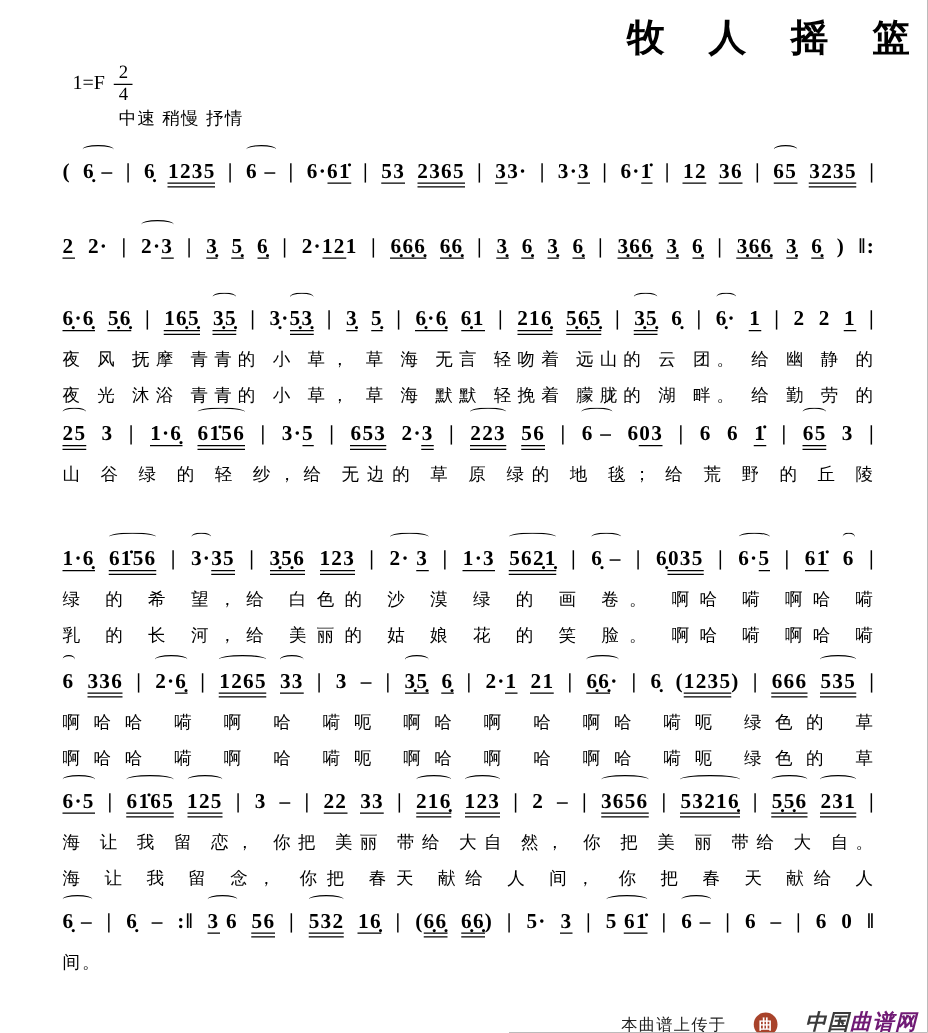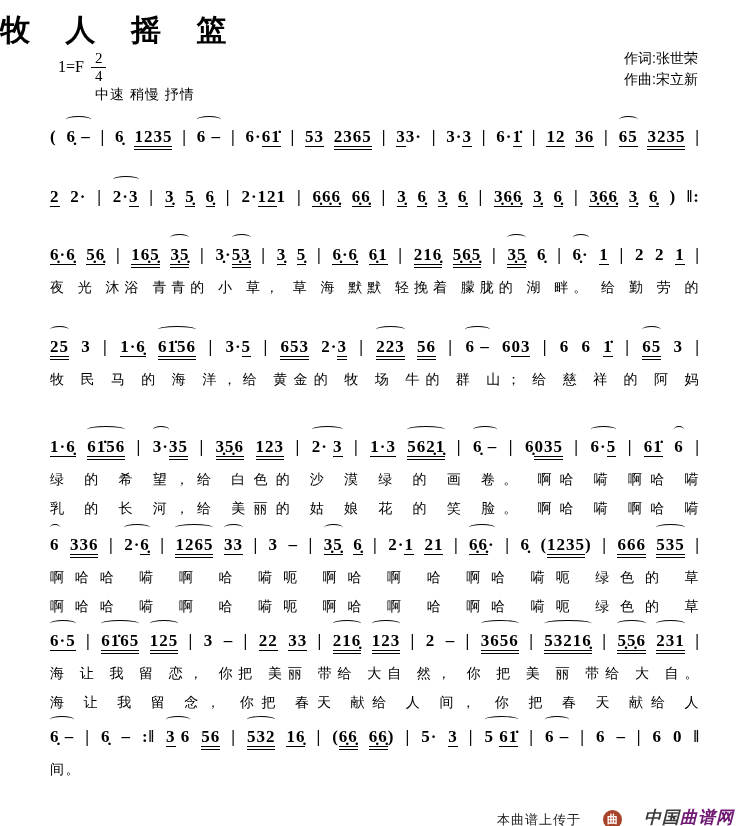--- a/index.html
+++ b/index.html
@@ -1,18 +1,18 @@
 <!DOCTYPE html>
 <html><head>
 <meta charset="utf-8">
 <style>
   html,body{margin:0;padding:0;background:#888;}
   #page{position:relative;width:742px;height:826px;background:#ffffff;color:#000;overflow:hidden;
         font-family:"Liberation Sans","DejaVu Sans",sans-serif;}
-  .title{position:absolute;top:10px;left:0;width:100%;text-align:left;
+  .title{position:absolute;top:10px;left:0;width:100%;text-align:right;
          font-family:"Liberation Serif","DejaVu Serif",serif;font-weight:bold;
          font-size:30px;letter-spacing:14px;}
   .keysig{position:absolute;top:50px;left:58px;font-family:"Liberation Serif","DejaVu Serif",serif;
           font-size:16px;display:flex;align-items:center;}
   .frac{display:inline-flex;flex-direction:column;text-align:center;font-size:15px;
         line-height:16px;margin-left:7px;}
   .frac i{font-style:normal;}
   .frac i.num{border-bottom:1.5px solid #000;padding:0 4px 1px 4px;}
   .tempo{position:absolute;top:86px;left:95px;font-size:14px;letter-spacing:1px;}
   .credits{position:absolute;top:48px;right:44px;text-align:left;font-size:14px;line-height:21px;}
@@ -47,39 +47,36 @@
   <div class="keysig">
     <span>1=F</span>
     <span class="frac">
       <i class="num">2</i>
       <i class="den">4</i>
     </span>
   </div>
 
   <div class="tempo">中速 稍慢 抒情</div>
 
-  <div class="credits">
-    <div>作词:张世荣</div>
-    <div>作曲:宋立新</div>
-  </div>
 
   <div id="score">
       <div class="system" style="top: 104px;">
         <div class="notes">( <span class="arc">6̣ –</span> | 6̣ <span class="u2">1235</span> | <span class="arc">6 –</span> | 6·<span class="u1">61̇</span> | <span class="u1">53</span> <span class="u2">2365</span> | <span class="u1">3</span>3· | 3·<span class="u1">3</span> | 6·<span class="u1">1̇</span> | <span class="u1">12</span> <span class="u1">36</span> | <span class="arc"><span class="u1">65</span></span> <span class="u2">3235</span> |</div>
       </div>
       <div class="system" style="top: 164px;">
         <div class="notes"><span class="u1">2</span> 2· | <span class="arc">2·<span class="u1">3</span></span> | <span class="u1">3̣</span> <span class="u1">5̣</span> <span class="u1">6̣</span> | 2·<span class="u1">12</span>1 | <span class="u1">6̣6̣6̣</span> <span class="u1">6̣6̣</span> | <span class="u1">3̣</span> <span class="u1">6̣</span> <span class="u1">3̣</span> <span class="u1">6̣</span> | <span class="u1">3̣6̣6̣</span> <span class="u1">3̣</span> <span class="u1">6̣</span> | <span class="u1">3̣6̣6̣</span> <span class="u1">3̣</span> <span class="u1">6̣</span> ) ‖:</div>
       </div>
       <div class="system" style="top: 222px;">
         <div class="notes"><span class="u1">6̣·6̣</span> <span class="u1">5̣6̣</span> | <span class="u2">16̣5̣</span> <span class="arc"><span class="u2">3̣5̣</span></span> | 3̣·<span class="arc"><span class="u2">5̣3̣</span></span> | <span class="u1">3̣</span> <span class="u1">5̣</span> | <span class="u1">6̣·6̣</span> <span class="u1">6̣1</span> | <span class="u2">216̣</span> <span class="u2">5̣6̣5̣</span> | <span class="arc"><span class="u2">3̣5̣</span></span> 6̣ | <span class="arc">6̣·</span> <span class="u1">1</span> | 2 2 <span class="u1">1</span> |</div>
+        <div class="lyr">夜 风 抚摩 青青的 小 草， 草 海 无言 轻吻着 远山的 云 团。 给 幽 静 的</div>
         <div class="lyr">夜 光 沐浴 青青的 小 草， 草 海 默默 轻挽着 朦胧的 湖 畔。 给 勤 劳 的</div>
       </div>
       <div class="system" style="top: 314px;">
         <div class="notes"><span class="arc"><span class="u2">25</span></span> 3 | <span class="u1">1·6̣</span> <span class="arc"><span class="u2">61̇56</span></span> | 3·<span class="u1">5</span> | <span class="u2">653</span> 2·<span class="u2">3</span> | <span class="arc"><span class="u2">223</span></span> <span class="u2">56</span> | <span class="arc">6 –</span> 6<span class="u1">03</span> | 6 6 <span class="u1">1̇</span> | <span class="arc"><span class="u2">65</span></span> 3 |</div>
-        <div class="lyr">牧 民 马 的 海 洋，给 黄金的 牧 场 牛的 群 山； 给 慈 祥 的 阿 妈</div>
+        <div class="lyr">山 谷 绿 的 轻 纱，给 无边的 草 原 绿的 地 毯； 给 荒 野 的 丘 陵</div>
       </div>
       <div class="system" style="top: 414px;">
         <div class="notes"><span class="u1">1·6̣</span> <span class="arc"><span class="u2">61̇56</span></span> | <span class="arc">3·</span><span class="u2">35</span> | <span class="u2">3̣5̣6</span> <span class="u2">123</span> | <span class="arc">2· <span class="u1">3</span></span> | <span class="u1">1·3</span> <span class="arc"><span class="u2">562̣1̣</span></span> | <span class="arc">6̣ –</span> | 6̣<span class="u2">035</span> | <span class="arc">6·<span class="u1">5</span></span> | <span class="u1">61̇</span> <span class="arc">6</span> |</div>
         <div class="lyr">绿 的 希 望，给 白色的 沙 漠 绿 的 画 卷。 啊哈 嗬 啊哈 嗬</div>
         <div class="lyr">乳 的 长 河，给 美丽的 姑 娘 花 的 笑 脸。 啊哈 嗬 啊哈 嗬</div>
       </div>
       <div class="system" style="top: 512px;">
         <div class="notes"><span class="arc">6</span> <span class="u2">336</span> | <span class="arc">2·<span class="u1">6̣</span></span> | <span class="arc"><span class="u2">1265</span></span> <span class="arc"><span class="u1">33</span></span> | 3 – | <span class="arc"><span class="u1">3̣5̣</span></span> <span class="u1">6̣</span> | 2·<span class="u1">1</span> <span class="u1">21</span> | <span class="arc"><span class="u1">6̣6̣</span>·</span> | 6̣ (<span class="u2">1235</span>) | <span class="u2">666</span> <span class="arc"><span class="u2">535</span></span> |</div>
         <div class="lyr">啊哈哈 嗬 啊 哈 嗬呃 啊哈 啊 哈 啊哈 嗬呃 绿色的 草</div>
         <div class="lyr">啊哈哈 嗬 啊 哈 嗬呃 啊哈 啊 哈 啊哈 嗬呃 绿色的 草</div>

